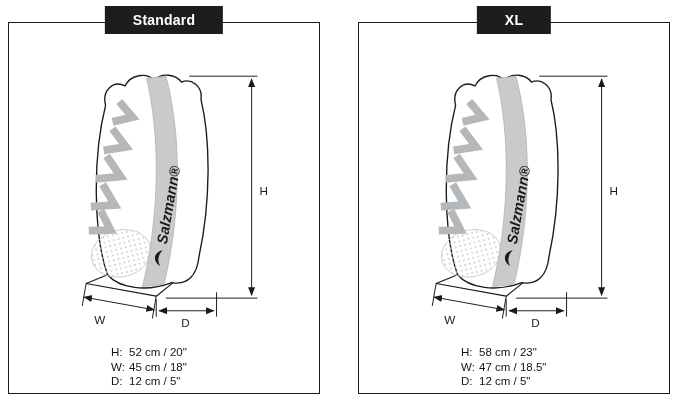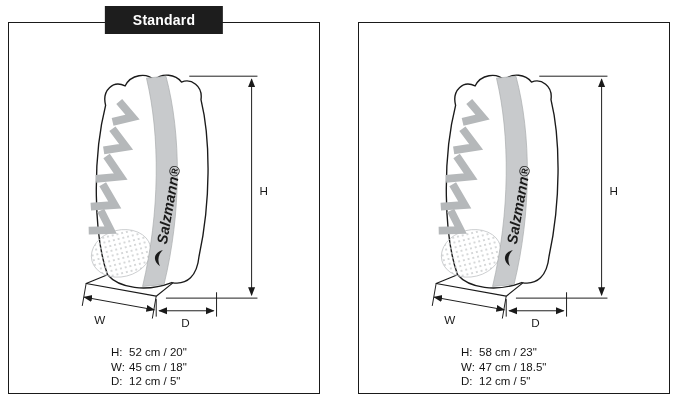--- a/index.html
+++ b/index.html
@@ -96,20 +96,21 @@
         <span class="dim-val">45 cm / 18"</span>
       </div>
       <div class="dim-row">
         <span class="dim-key">D:</span>
         <span class="dim-val">12 cm / 5"</span>
       </div>
     </div>
   </section>
 
   <section class="panel panel-right">
+    <div class="badge">XL</div>
     <svg class="illus" viewBox="0 0 300 300">
       <use href="#pack"></use>
     </svg>
     <div class="dims">
       <div class="dim-row">
         <span class="dim-key">H:</span>
         <span class="dim-val">58 cm / 23"</span>
       </div>
       <div class="dim-row">
         <span class="dim-key">W:</span>

